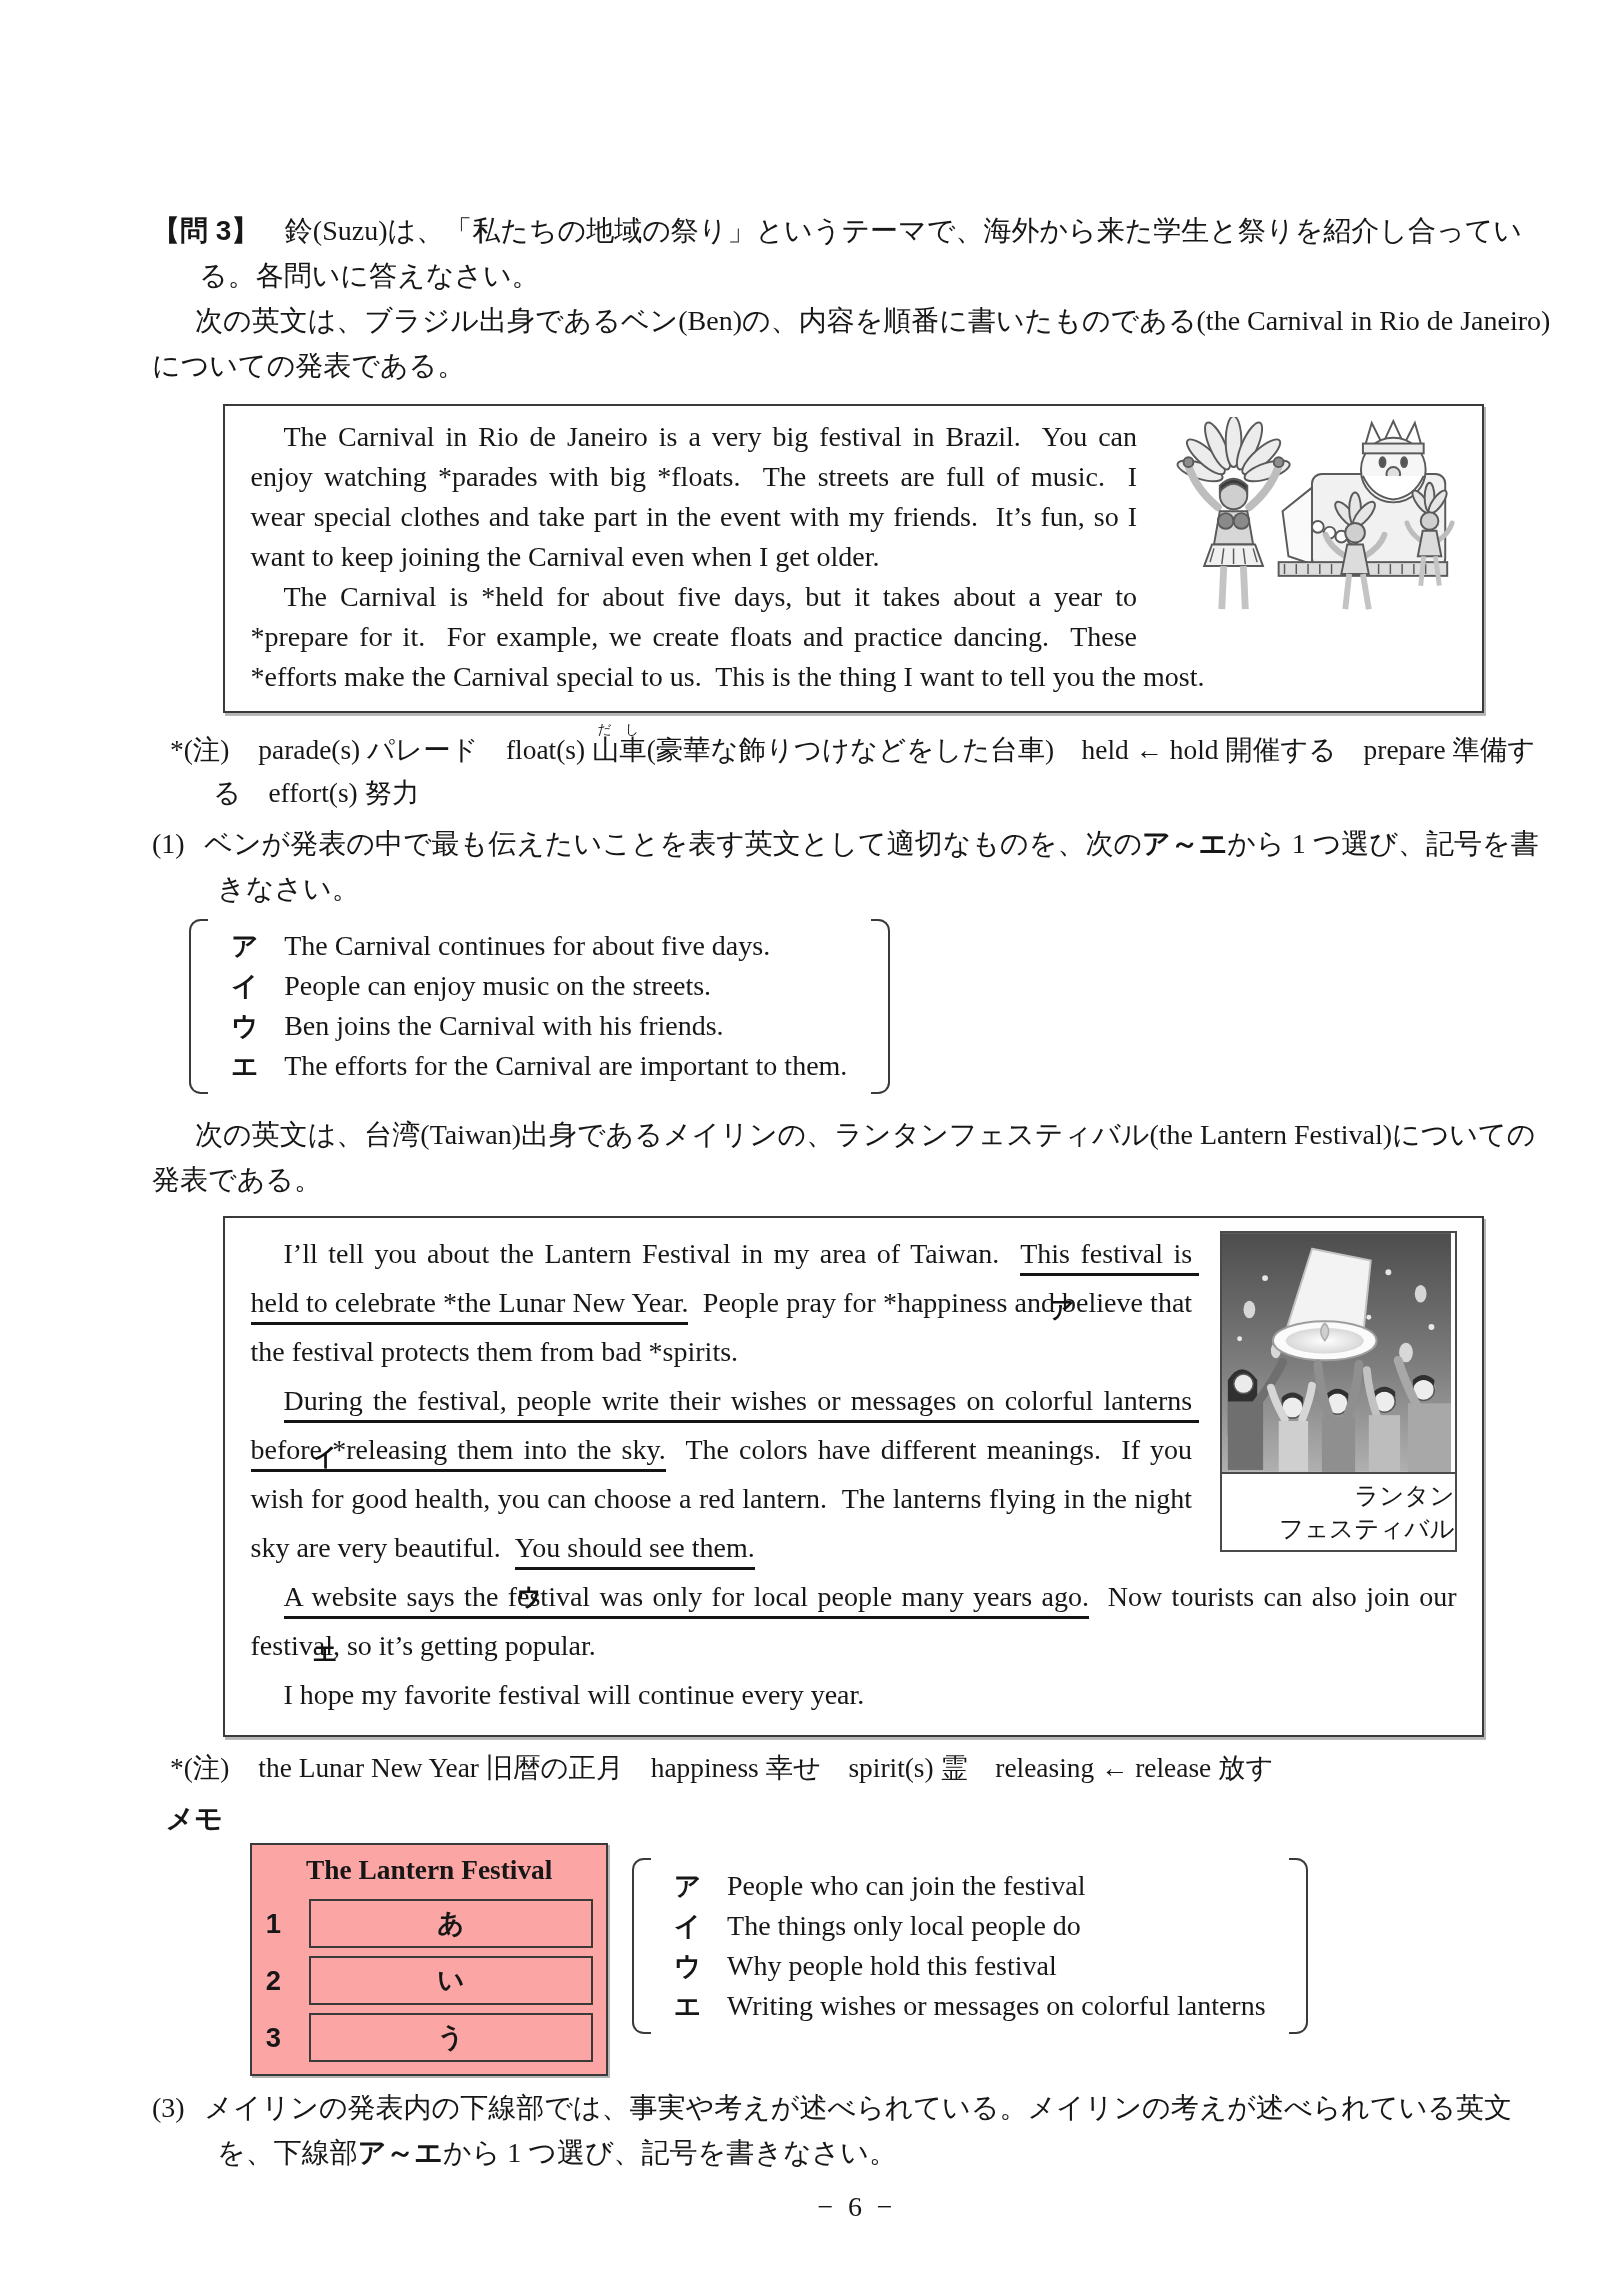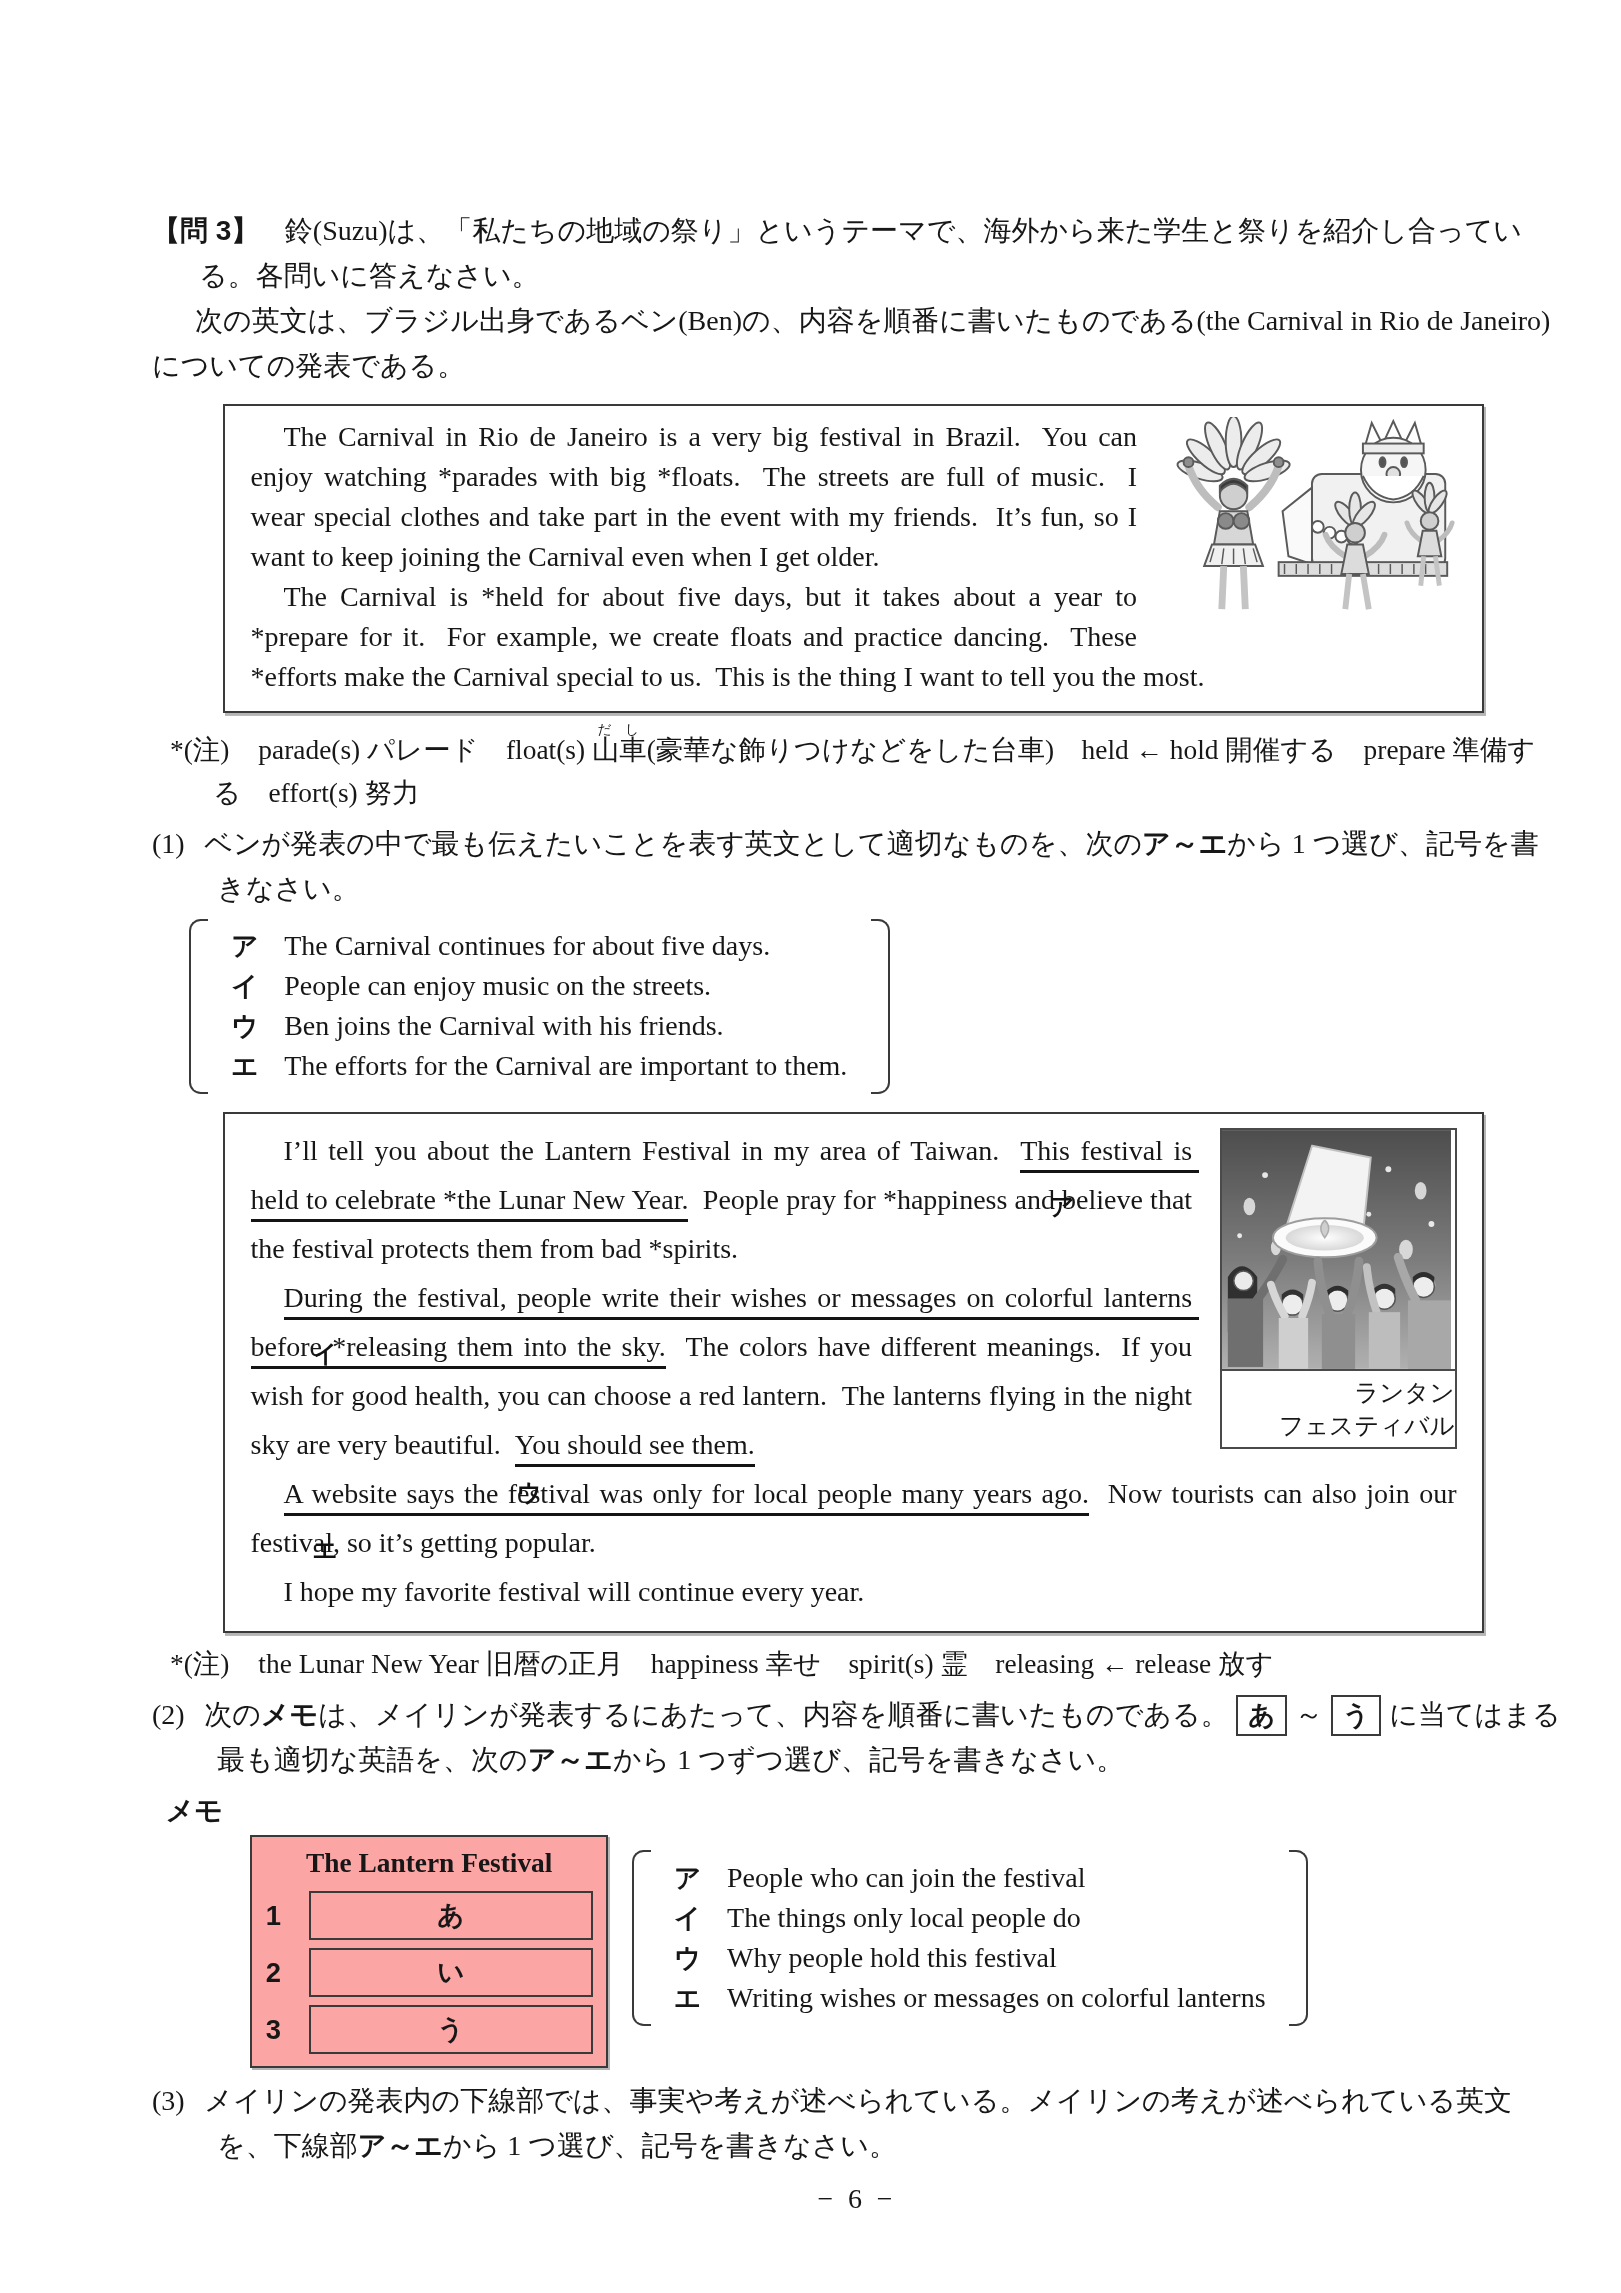--- a/index.html
+++ b/index.html
@@ -168,20 +168,21 @@
             <span class="opt-text">Ben joins the Carnival with his friends.</span>
           </div>
         <div class="opt-row">
             <span class="opt-label">エ</span>
             <span class="opt-text">The efforts for the Carnival are important to them.</span>
           </div>
       </div>
       <div class="brk brk-r"></div>
     </div>
 
+    <p class="jp indent1" style="margin-top:13.7px;">次の英文は、台湾(Taiwan)出身であるメイリンの、ランタンフェスティバル(the Lantern Festival)についての発表である。</p>
 
     <div class="ebox2">
       <figure class="fig-lantern" style="margin-top:2px;margin-left:27.4px;margin-bottom:5.9px;margin-right:0;">
         <svg viewBox="0 0 234 244" width="229" height="239" xmlns="http://www.w3.org/2000/svg">
           <defs>
             <linearGradient id="sky" x1="0" y1="0" x2="0" y2="1">
               <stop offset="0" stop-color="#4d4d4d"></stop>
                 <stop offset="0.55" stop-color="#7d7d7d"></stop>
                 <stop offset="1" stop-color="#b0b0b0"></stop>
             </linearGradient>
@@ -239,21 +240,20 @@
         <figcaption class="cap"><span>ランタン</span><br><span>フェスティバル</span></figcaption>
       </figure>
       <p><span>I’ll tell you about the Lantern Festival in my area of Taiwan.  </span><span class="ul"><span class="ul-lab"><span>ア</span></span><span>This festival is held to celebrate *the Lunar New Year.</span></span><span>  People pray for *happiness and believe that the festival protects them from bad *spirits.</span></p>
       <p><span class="ul"><span class="ul-lab"><span>イ</span></span><span>During the festival, people write their wishes or messages on colorful lanterns before *releasing them into the sky.</span></span><span>  The colors have different meanings.  If you wish for good health, you can choose a red lantern.  The lanterns flying in the night sky are very beautiful.  </span><span class="ul"><span class="ul-lab shift"><span>ウ</span></span><span>You should see them.</span></span></p>
       <p><span class="ul"><span class="ul-lab"><span>エ</span></span><span>A website says the festival was only for local people many years ago.</span></span><span>  Now tourists can also join our festival, so it’s getting popular.</span></p>
       <p>I hope my favorite festival will continue every year.</p>
     </div>
 
     <p class="note"><span>*</span><span class="note-label">(注)</span><span>the Lunar New Year 旧暦の正月　happiness 幸せ　spirit(s) 霊　releasing ← release 放す</span></p>
 
-    <p class="jp q"><span class="qnum">(2)</span><span>次の</span><span class="jbold">メモ</span><span>は、メイリンが発表するにあたって、内容を順番に書いたものである。</span><span class="kbox">あ</span><span>～</span><span class="kbox">う</span><span>に当てはまる最も適切な英語を、次の</span><span class="jbold">ア～エ</span><span>から 1 つずつ選び、記号を書きなさい。</span></p>
 
     <div>
       <p class="memo-label">メモ</p>
       <div class="memo-flex">
         <div class="memo-box">
           <div class="memo-title">The Lantern Festival</div>
           <div class="memo-row">
               <span class="memo-num">1</span>
               <span class="memo-slot">あ</span>
             </div>

